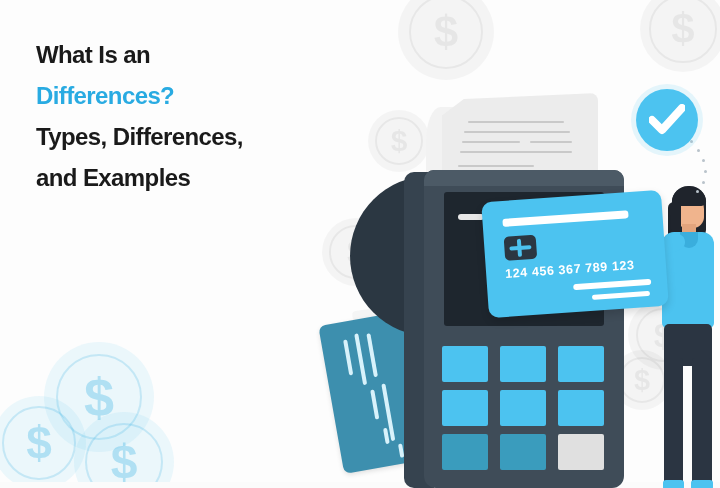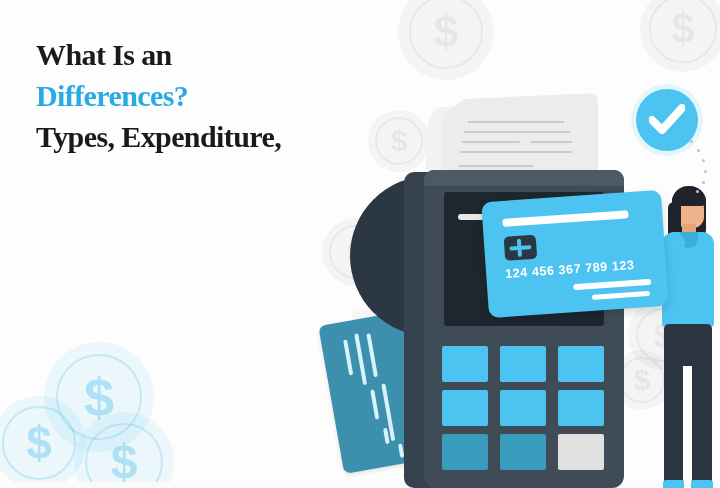--- a/index.html
+++ b/index.html
@@ -20,22 +20,22 @@
   .coin.gray .sym{color:rgba(0,0,0,0.055);}
   .coin.gray .ring{border-color:rgba(0,0,0,0.05);}
 
   .coin.blue{background:rgba(77,193,240,0.10);}
   .coin.blue .sym{color:rgba(41,171,226,0.30);}
   .coin.blue .ring{border-color:rgba(41,171,226,0.20);}
 
   
   #headline{position:absolute;left:36px;top:34px;width:330px;z-index:40;}
   #headline .hl{
-    font-size:30px;line-height:41px;font-weight:700;letter-spacing:-0.6px;
-    color:#1a1a1a;white-space:nowrap;font-family:Liberation Serif, serif;
+    font-size:24px;line-height:41px;font-weight:700;letter-spacing:-0.6px;
+    color:#1a1a1a;white-space:nowrap;
   }
   #headline .hl.accent{color:#29ABE2;}
 
   
   #receipt{position:absolute;left:442px;top:93px;width:156px;height:102px;z-index:12;}
   #receipt .paper{
     position:absolute;inset:0;background:#ececec;
     border-radius:2px 8px 3px 3px;
     clip-path:polygon(14% 6%,100% 0%,100% 100%,0% 100%,0% 22%);
     box-shadow:0 1px 2px rgba(0,0,0,0.04);
@@ -204,21 +204,22 @@
       </div>
       <div class="coin blue" style="left: 74px; top: 412px; width: 100px; height: 100px;">
         <div class="ring"></div>
         <span class="sym" style="font-size: 48px;">$</span>
       </div>
     </div>
 
   <div id="headline">
     <div class="hl">What Is an</div>
     <div class="hl accent">Differences?</div>
-    <div class="hl">Types, Expenditure,</div>
+    <div class="hl">Types, Differences,</div>
+    <div class="hl">and Examples</div>
   </div>
 
   <div id="receipt">
     <div class="paper2"></div>
     <div class="paper"></div>
     <div class="rl" style="left:26px;top:28px;width:96px;"></div>
     <div class="rl" style="left:22px;top:38px;width:106px;"></div>
     <div class="rl" style="left:20px;top:48px;width:58px;"></div>
     <div class="rl" style="left:88px;top:48px;width:42px;"></div>
     <div class="rl" style="left:18px;top:58px;width:112px;"></div>

